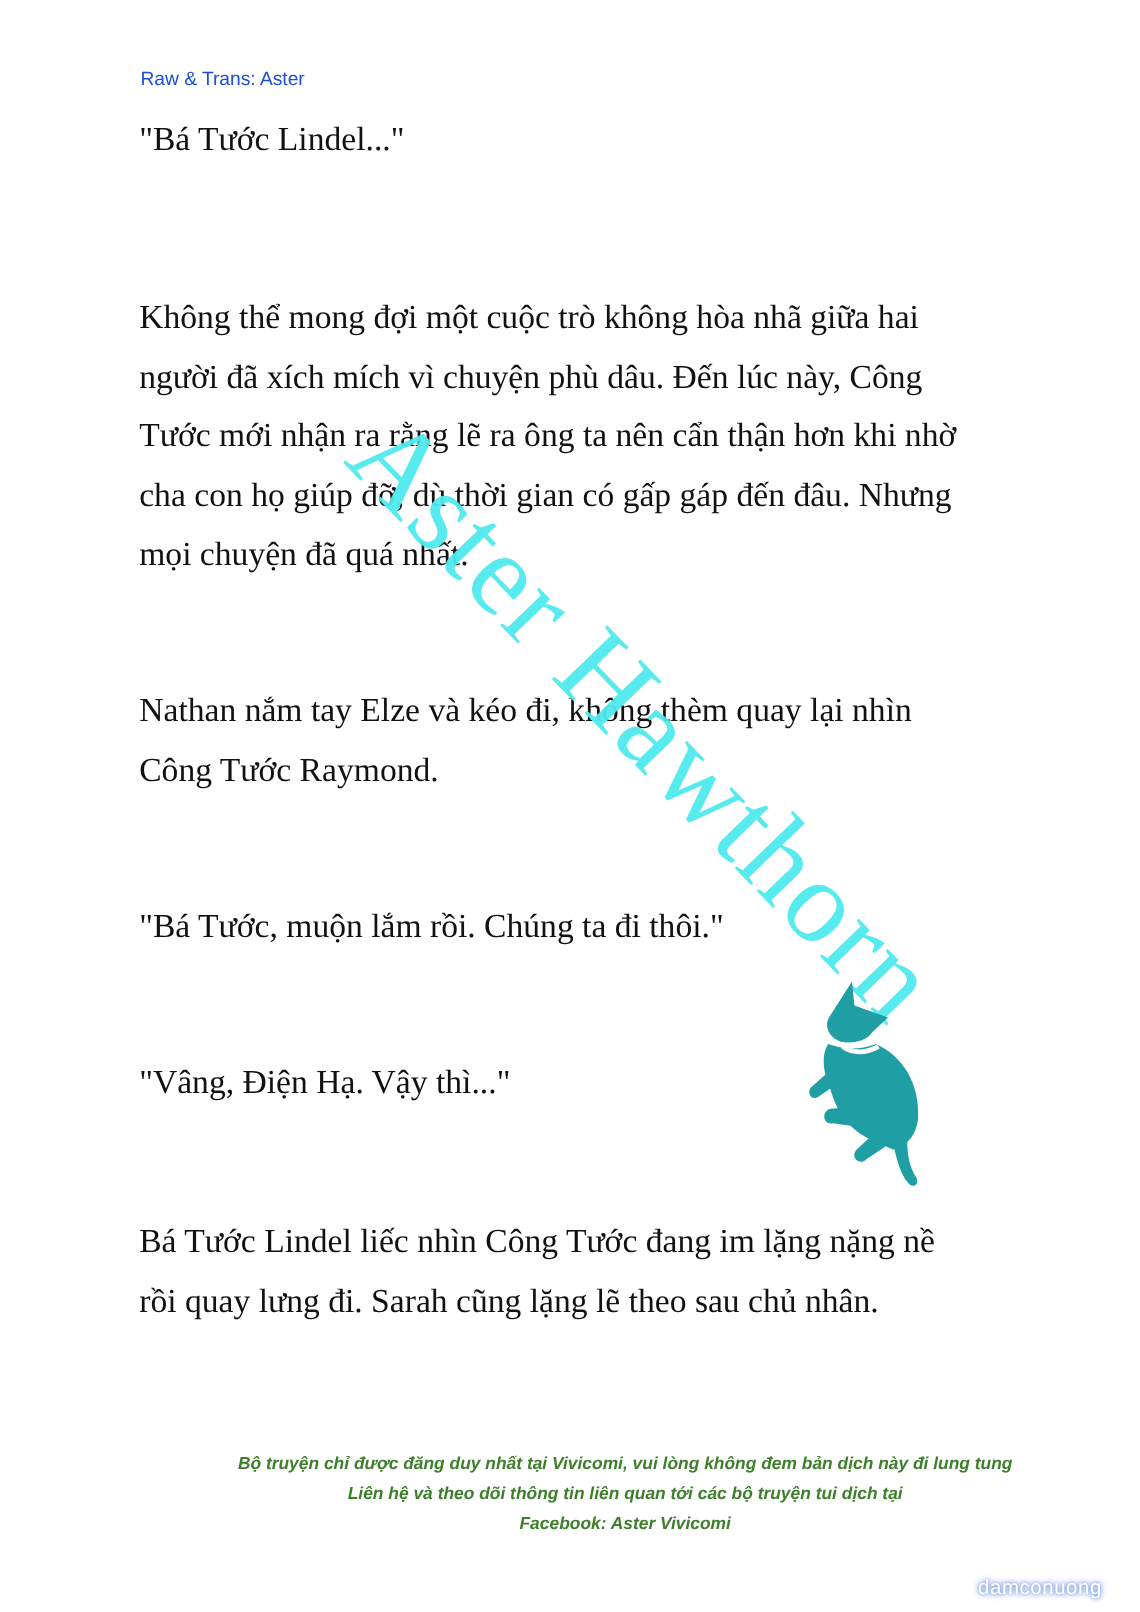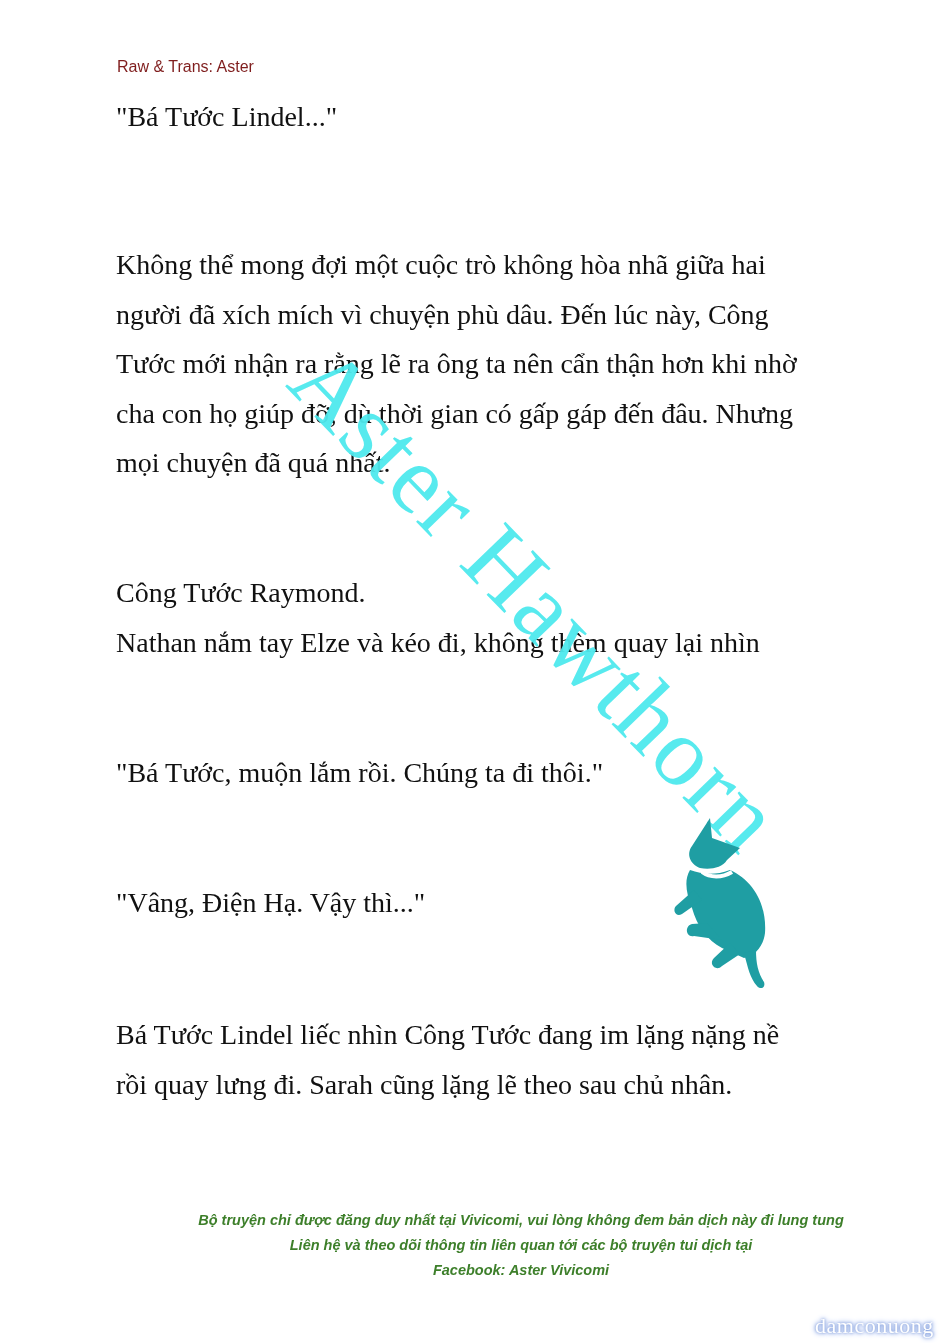--- a/index.html
+++ b/index.html
@@ -11,21 +11,21 @@
       overflow: hidden;
       font-family: "Liberation Serif", "DejaVu Serif", serif;
       color: #111111;
     }
     .credit {
       position: absolute;
       left: 117px;
       top: 58px;
       font-family: "Liberation Sans", "DejaVu Sans", sans-serif;
       font-size: 16px;
-      color: #7f1d1d;
+      color: #1d4ed8;
     }
     .para {
       position: absolute;
       left: 116px;
       font-size: 28px;
       line-height: 49.5px;
       color: #111111;
       margin: 0;
       white-space: nowrap;
     }
@@ -74,22 +74,22 @@
       font-size: 30px;
       font-weight: bold;
       color: #7f1d1d;
       letter-spacing: -1px;
       margin-top: 48px;
     }
     .damconuong {
       position: absolute;
       left: 815px;
       top: 1313px;
-      font-family: Liberation Serif, serif;
-      font-size: 22px;
+      font-family: Liberation Sans, sans-serif;
+      font-size: 17px;
       color: #ffffff;
       letter-spacing: 0.5px;
       text-shadow: 0 0 3px #6f8fd6, 0 0 5px #8aa7e6, 0 0 7px #b8c8f0;
     }
   </style>
 </head>
 <body>
 
 <div class="credit">Raw &amp; Trans: Aster</div>
 
@@ -99,22 +99,22 @@
 
 <div class="para" style="top:240px;">
   <div>Không thể mong đợi một cuộc trò không hòa nhã giữa hai</div>
   <div>người đã xích mích vì chuyện phù dâu. Đến lúc này, Công</div>
   <div>Tước mới nhận ra rằng lẽ ra ông ta nên cẩn thận hơn khi nhờ</div>
   <div>cha con họ giúp đỡ, dù thời gian có gấp gáp đến đâu. Nhưng</div>
   <div>mọi chuyện đã quá nhất.</div>
 </div>
 
 <div class="para" style="top:568px;">
+  <div>Nathan nắm tay Elze và kéo đi, không thèm quay lại nhìn</div>
   <div>Công Tước Raymond.</div>
-  <div>Nathan nắm tay Elze và kéo đi, không thèm quay lại nhìn</div>
 </div>
 
 <div class="para" style="top:748px;">
   <div>"Bá Tước, muộn lắm rồi. Chúng ta đi thôi."</div>
 </div>
 
 <div class="para" style="top:878px;">
   <div>"Vâng, Điện Hạ. Vậy thì..."</div>
 </div>
 

